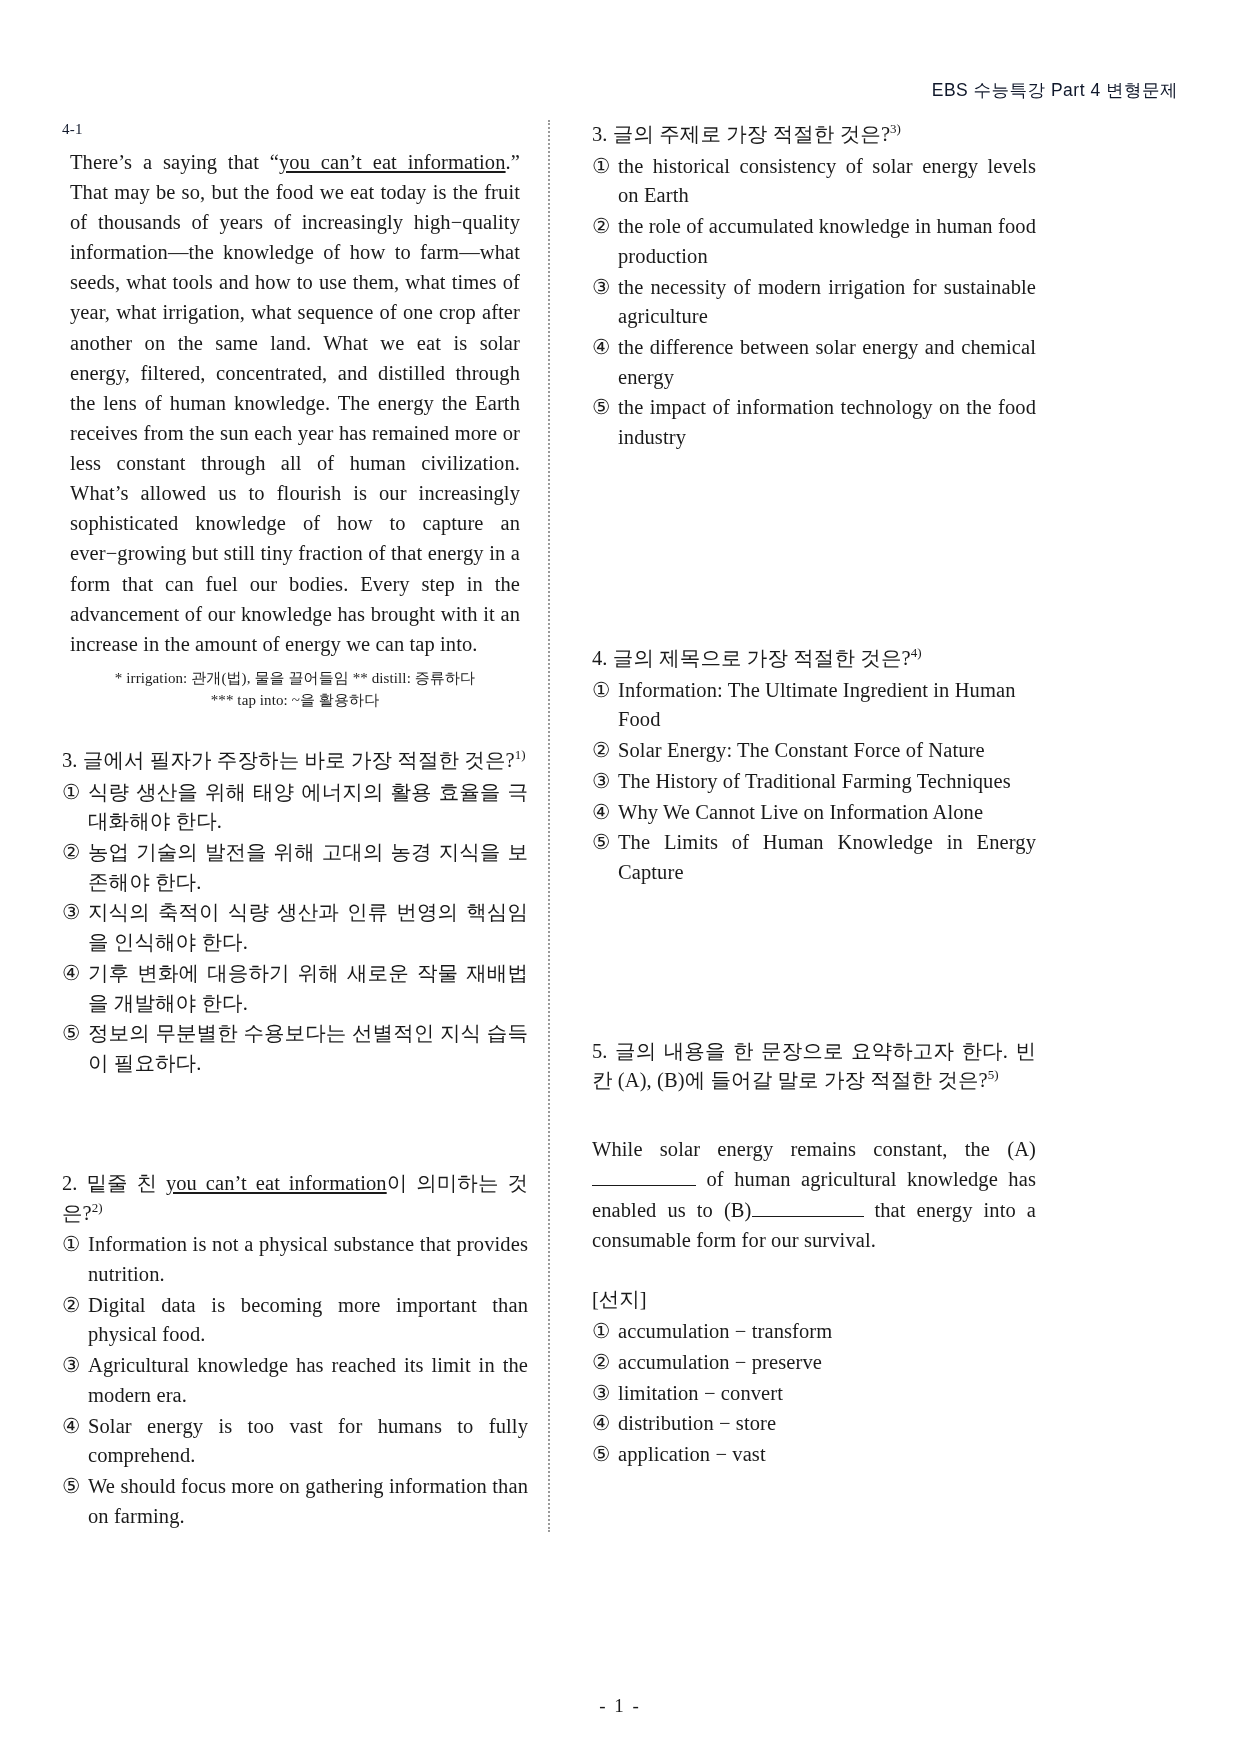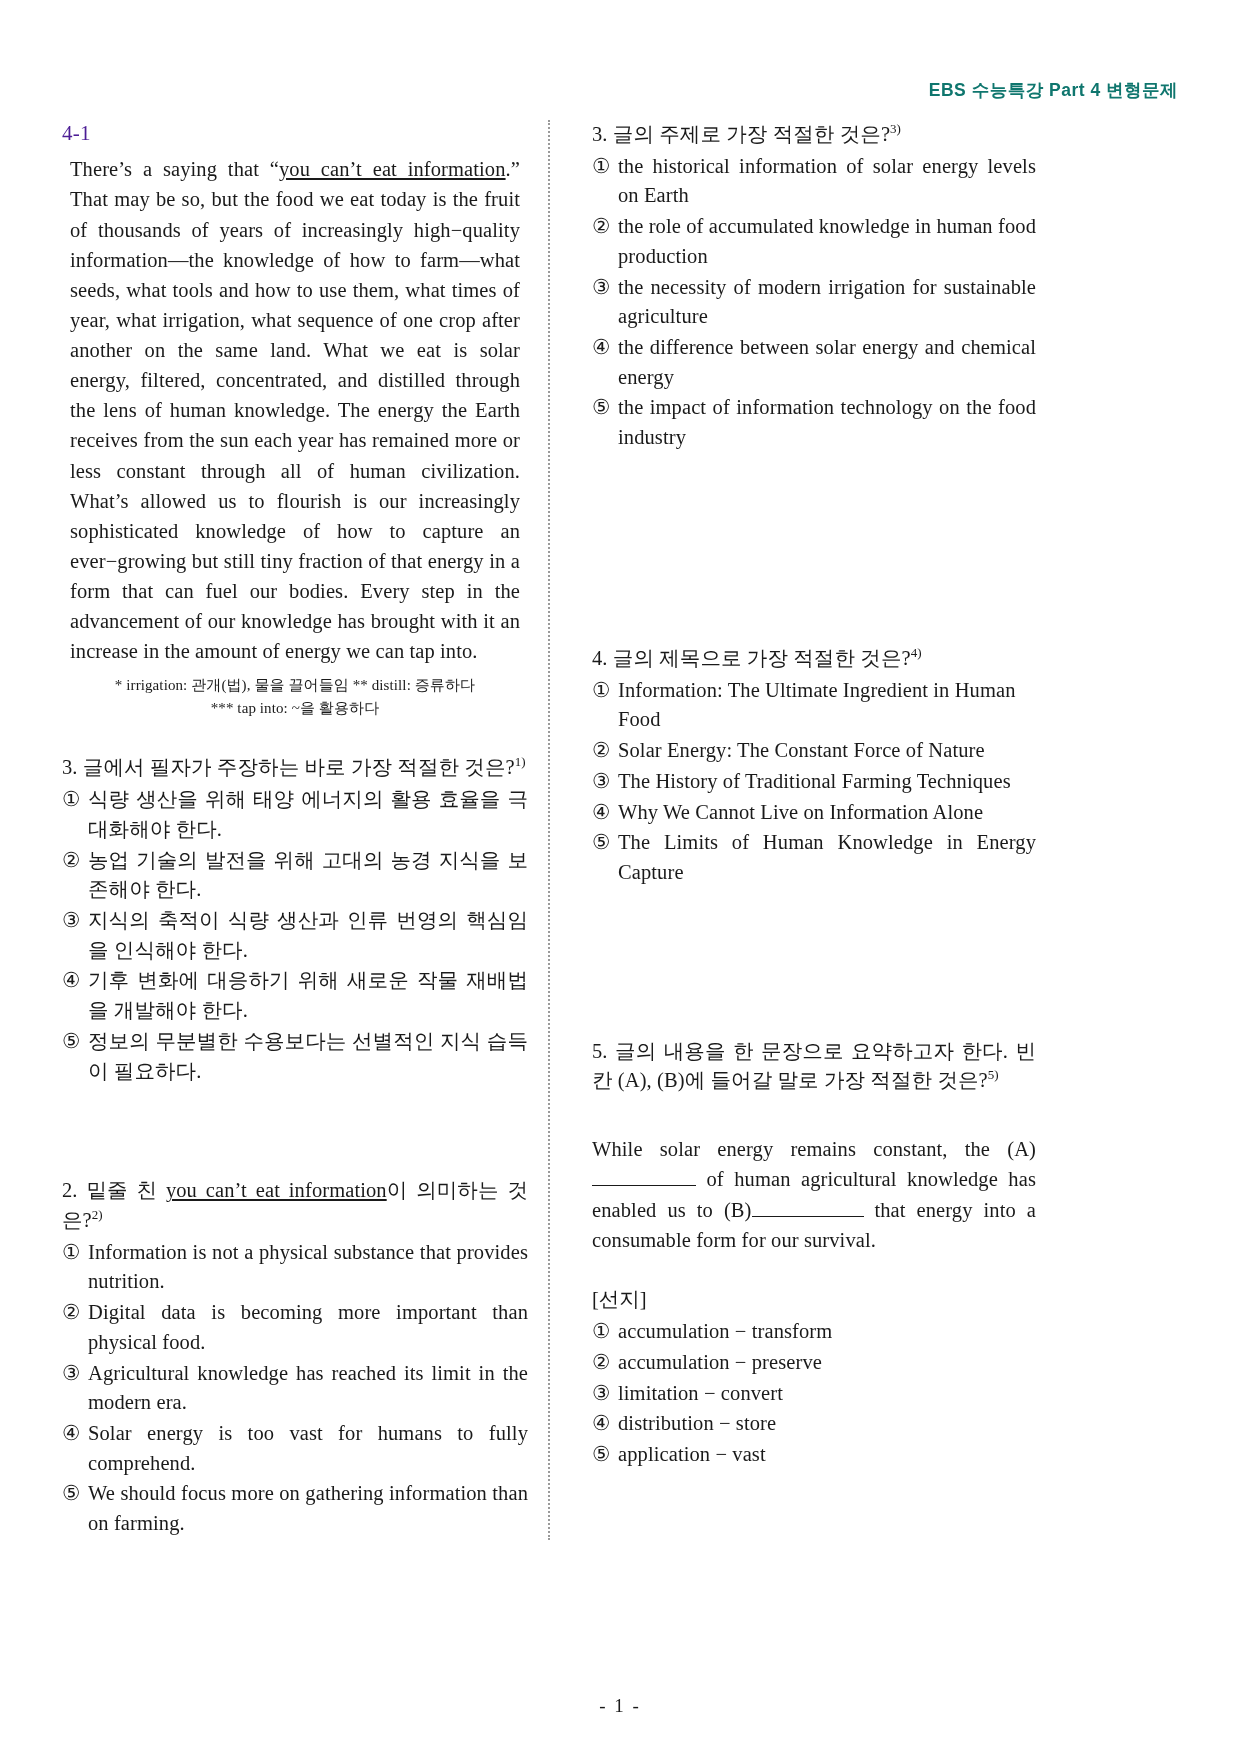--- a/index.html
+++ b/index.html
@@ -21,23 +21,22 @@
     height: 1753px;
     box-sizing: border-box;
     padding: 78px 62px 0 62px;
   }
   
   .header {
     text-align: right;
     font-family: "Liberation Sans", "DejaVu Sans", sans-serif;
     font-size: 17.5px;
     letter-spacing: 0.5px;
-    color: #0f766e;
+    color: #0f172a;
     height: 26px;
-    font-weight: bold;
   }
   
   .columns {
     display: flex;
     margin-top: 16px;
     position: relative;
   }
   .col {
     width: 478px;
     box-sizing: border-box;
@@ -46,22 +45,22 @@
   .col-right { padding-left: 34px; }
   .divider {
     width: 0;
     border-left: 2px dotted #9a9a9a;
     margin: 0 8px;
     align-self: stretch;
     min-height: 1330px;
   }
   
   .qnum-red {
-    color: #4c1d95;
-    font-size: 21px;
+    color: #0f172a;
+    font-size: 15px;
     line-height: 1.25;
     margin-bottom: 4px;
     letter-spacing: 0.3px;
   }
   .passage {
     font-size: 20.5px;
     line-height: 1.47;
     text-align: justify;
     text-justify: inter-word;
     letter-spacing: 0.1px;
@@ -221,21 +220,21 @@
 
     <div class="divider"></div>
 
     <div class="col col-right">
 
       <div class="q-block tight">
         <p class="q-stem"><span>3. 글의 주제로 가장 적절한 것은?</span><span class="sup">3)</span></p>
         <ul class="opts">
           <li class="opt">
             <span class="opt-mark">①</span>
-            <span class="opt-text">the historical information of solar energy levels on Earth</span>
+            <span class="opt-text">the historical consistency of solar energy levels on Earth</span>
           </li>
           <li class="opt">
             <span class="opt-mark">②</span>
             <span class="opt-text">the role of accumulated knowledge in human food production</span>
           </li>
           <li class="opt">
             <span class="opt-mark">③</span>
             <span class="opt-text">the necessity of modern irrigation for sustainable agriculture</span>
           </li>
           <li class="opt">

